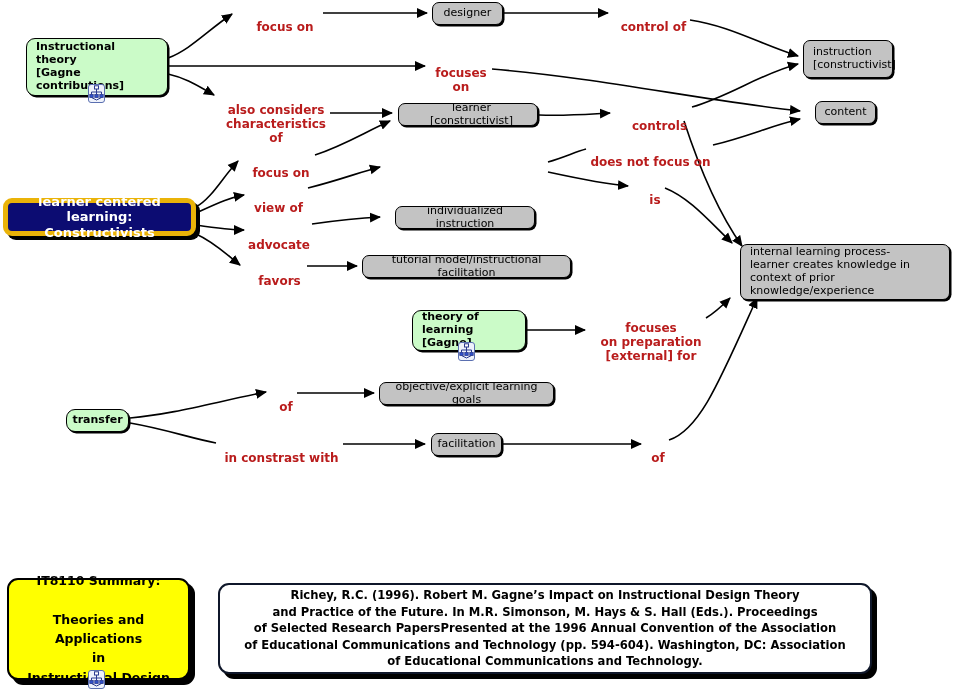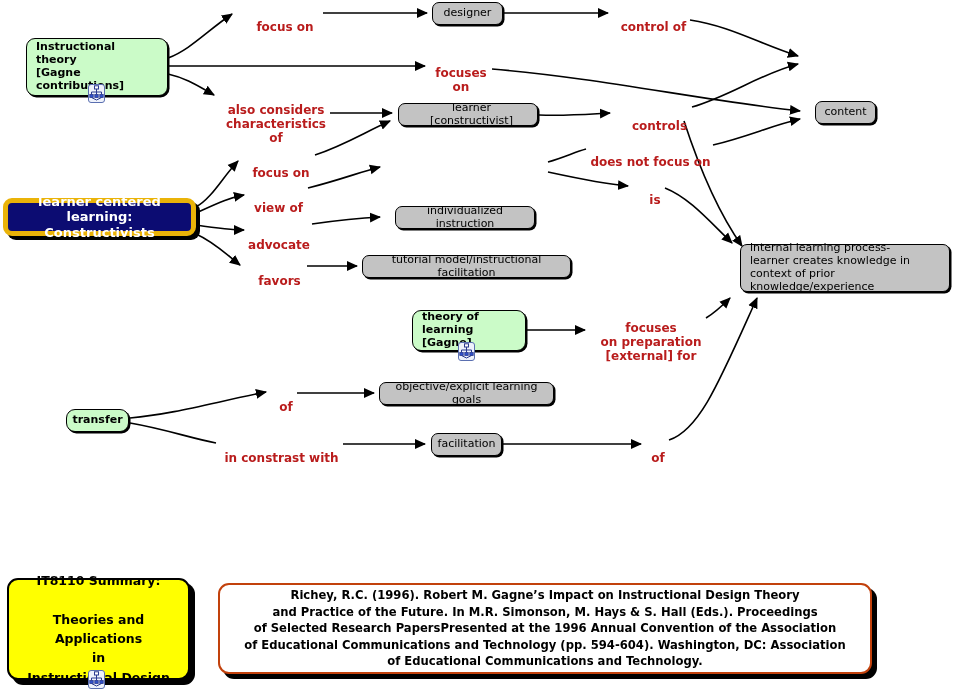--- a/index.html
+++ b/index.html
@@ -109,21 +109,21 @@
   .node.cite {
     background: #ffffff;
     color: #000;
     font-size: 11.6px;
     font-weight: bold;
     text-align: center;
     align-items: center;
     justify-content: center;
     padding: 6px 12px;
     border-radius: 11px;
-    border: 2px solid #c2410c;
+    border: 2px solid #0f172a;
     box-shadow: 5px 5px 0 #000;
     line-height: 1.42;
   }
 
   
   .linklabel {
     position: absolute;
     font-size: 12px;
     font-weight: bold;
     color: #b91c1c;
@@ -241,39 +241,43 @@
 
   <div class="node navy" style="left:3px; top:198px; width:193px; height:38px;">
     <span>learner centered learning:
 Constructivists</span>
   </div>
 
   <div class="node gray" style="left:432px; top:2px; width:71px; height:23px;">
     <span>designer</span>
   </div>
 
+  <div class="node gray left" style="left:803px; top:40px; width:90px; height:38px;">
+    <span>instruction
+[constructivist]</span>
+  </div>
 
   <div class="node gray" style="left:815px; top:101px; width:61px; height:23px;">
     <span>content</span>
   </div>
 
   <div class="node gray" style="left:398px; top:103px; width:140px; height:23px;padding-left:16px;">
     <span>learner [constructivist]</span>
   </div>
 
 
   <div class="node gray" style="left:395px; top:206px; width:140px; height:23px;">
     <span>individualized instruction</span>
   </div>
 
   <div class="node gray" style="left:362px; top:255px; width:209px; height:23px;">
     <span>tutorial model/instructional facilitation</span>
   </div>
 
-  <div class="node gray left" style="left:740px; top:244px; width:210px; height:48px;">
+  <div class="node gray left" style="left:740px; top:244px; width:210px; height:56px;">
     <span>internal learning process-
 learner creates knowledge in
 context of prior knowledge/experience</span>
   </div>
 
   <div class="node green" style="left:412px; top:310px; width:114px; height:41px;">
     <span>theory of learning
 [Gagne]</span>
   </div>
   <span class="cmicon" style="left:458px; top:342px;">

